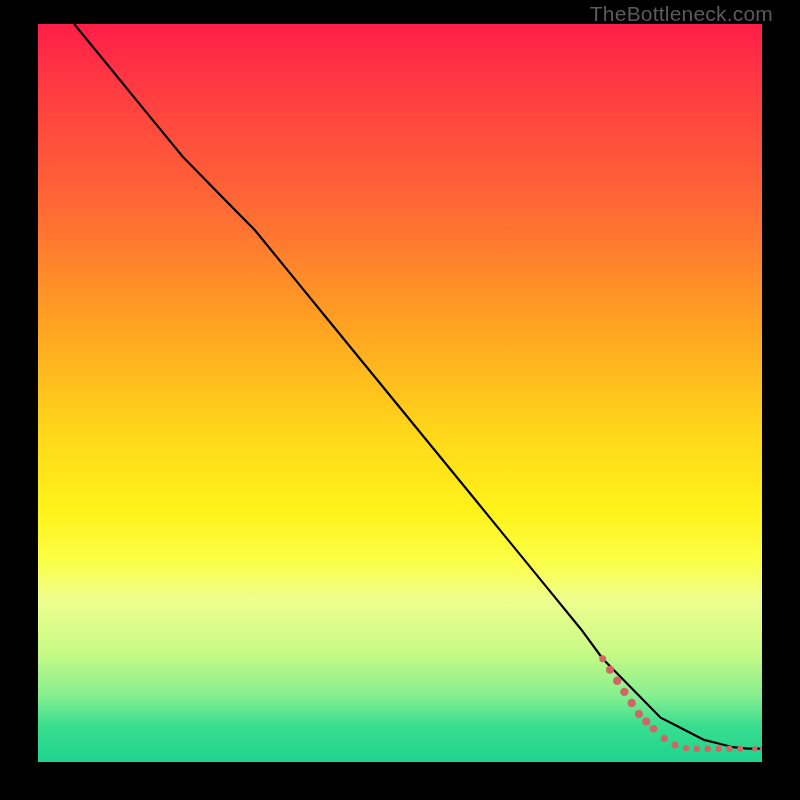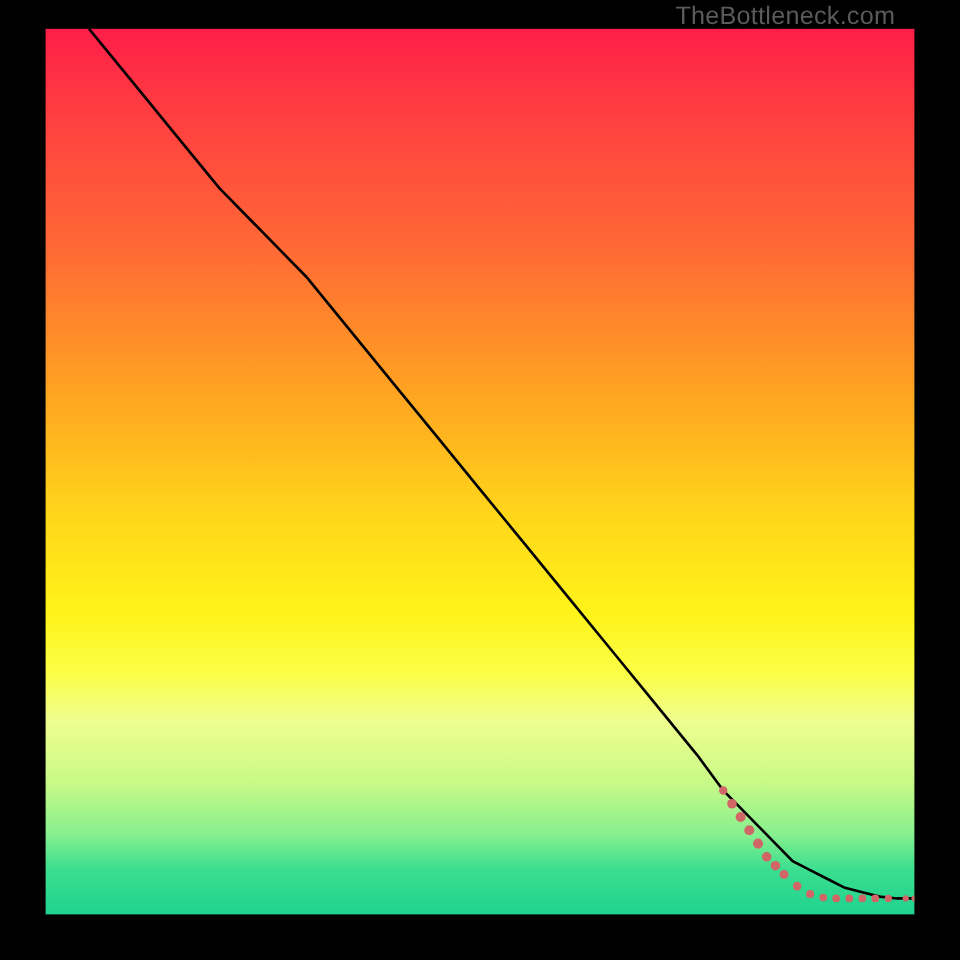--- a/index.html
+++ b/index.html
@@ -35,21 +35,21 @@
       #effe8f 78%,
       #c9fa86 85%,
       #86ef8f 91%,
       #3ade8f 95%,
       #1fd38e 100%
     );
   }
   .attribution {
     position: absolute;
     top: 2px;
-    right: 54px;
+    right: 27px;
     color: #5b5b5b;
     font-size: 21px;
     font-weight: 500;
     letter-spacing: 0.2px;
     z-index: 10;
     user-select: none;
   }
   svg.overlay {
     position: absolute;
     left: 0;

